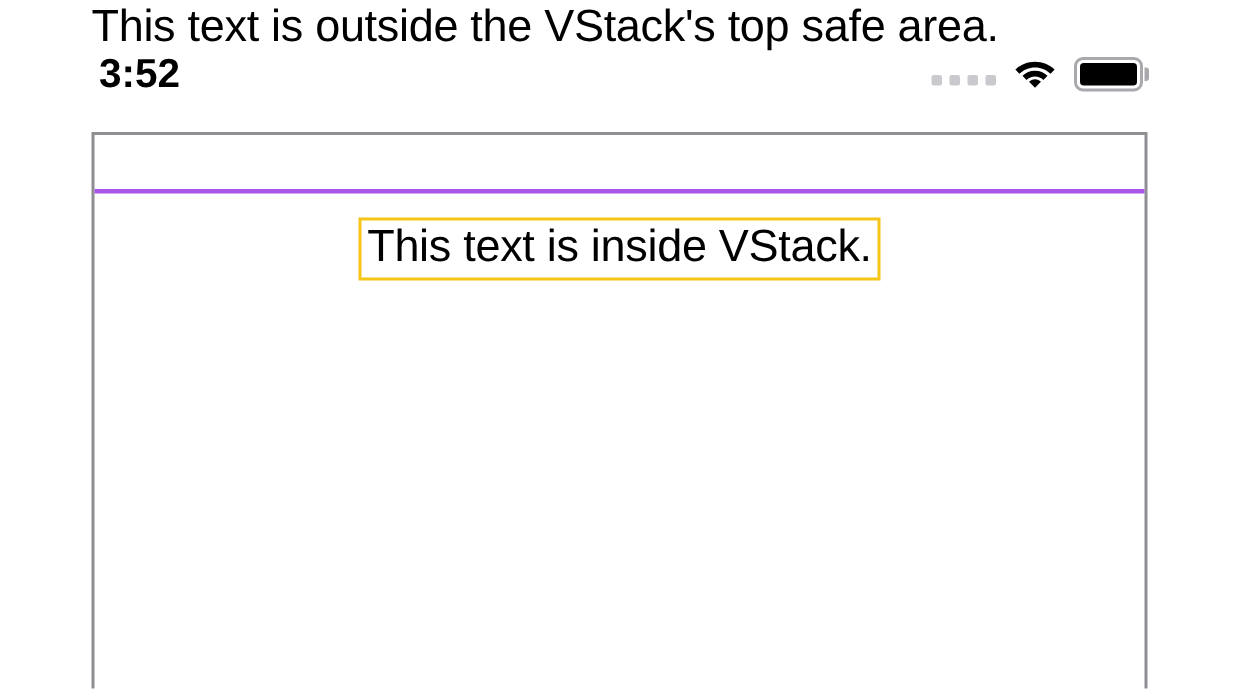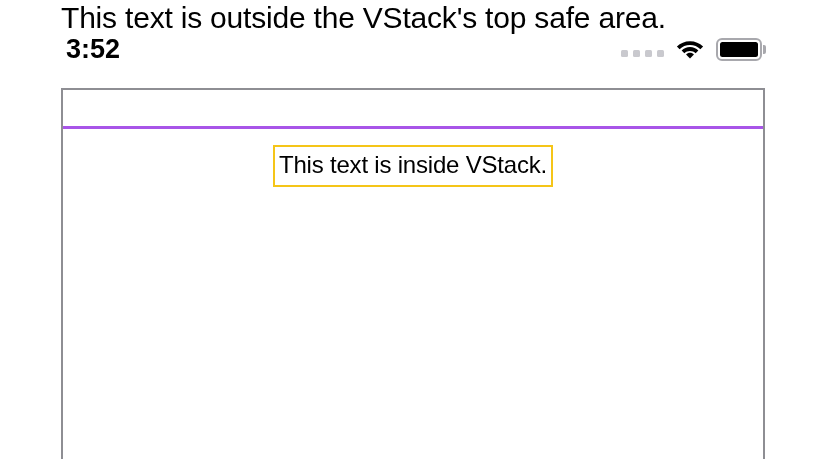--- a/index.html
+++ b/index.html
@@ -133,21 +133,21 @@
     left: 0;
     top: 55px;
     width: 100%;
     display: flex;
     justify-content: center;
   }
   .inside-text {
     border: 2px solid #f5c518;
     box-sizing: border-box;
     padding: 1px 4px 3px 4px;
-    font-size: 24px;
+    font-size: 30px;
     line-height: 34px;
     color: #000000;
     white-space: nowrap;
     letter-spacing: -0.2px;
   }
 </style>
 </head>
 <body>
 
 <div class="outside-title">This text is outside the VStack's top safe area.</div>

